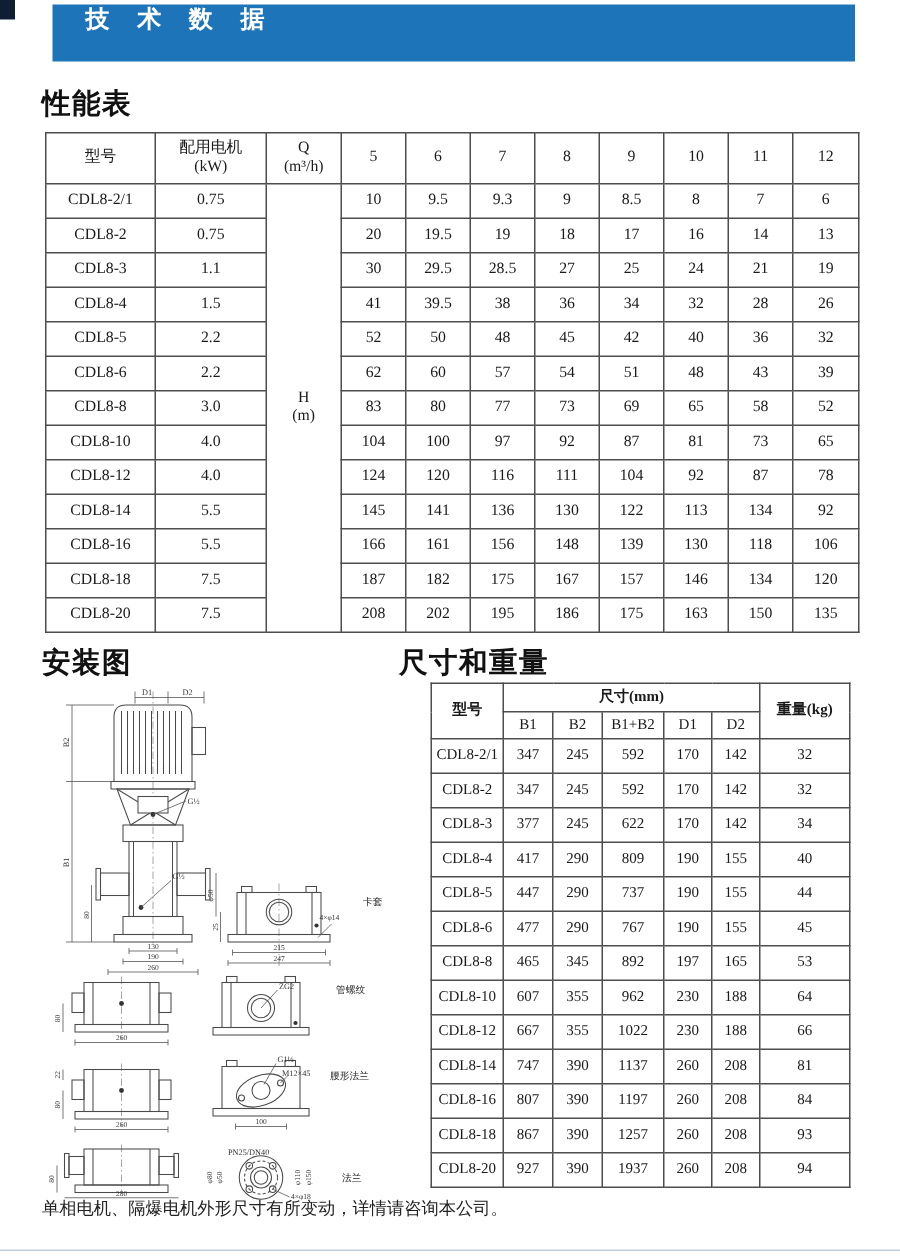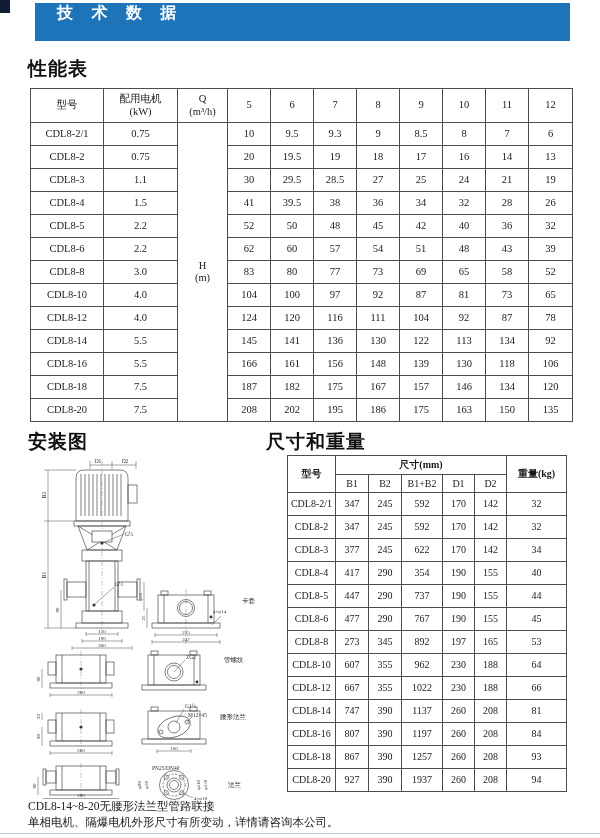--- a/index.html
+++ b/index.html
@@ -486,21 +486,21 @@
           <td>245</td>
           <td>622</td>
           <td>170</td>
           <td>142</td>
           <td>34</td>
         </tr>
         <tr>
           <td>CDL8-4</td>
           <td>417</td>
           <td>290</td>
-          <td>354</td>
+          <td>809</td>
           <td>190</td>
           <td>155</td>
           <td>40</td>
         </tr>
         <tr>
           <td>CDL8-5</td>
           <td>447</td>
           <td>290</td>
           <td>737</td>
           <td>190</td>
@@ -511,21 +511,21 @@
           <td>CDL8-6</td>
           <td>477</td>
           <td>290</td>
           <td>767</td>
           <td>190</td>
           <td>155</td>
           <td>45</td>
         </tr>
         <tr>
           <td>CDL8-8</td>
-          <td>273</td>
+          <td>465</td>
           <td>345</td>
           <td>892</td>
           <td>197</td>
           <td>165</td>
           <td>53</td>
         </tr>
         <tr>
           <td>CDL8-10</td>
           <td>607</td>
           <td>355</td>
@@ -576,18 +576,17 @@
           <td>390</td>
           <td>1937</td>
           <td>260</td>
           <td>208</td>
           <td>94</td>
         </tr>
       </tbody>
   </table>
 
   <div id="notes">
-    <div>CDL8-14~8-20无腰形法兰型管路联接</div>
     <div>单相电机、隔爆电机外形尺寸有所变动，详情请咨询本公司。</div>
   </div>
 
   <div id="footer-rule"></div>
 </div>
 
 </body></html>

